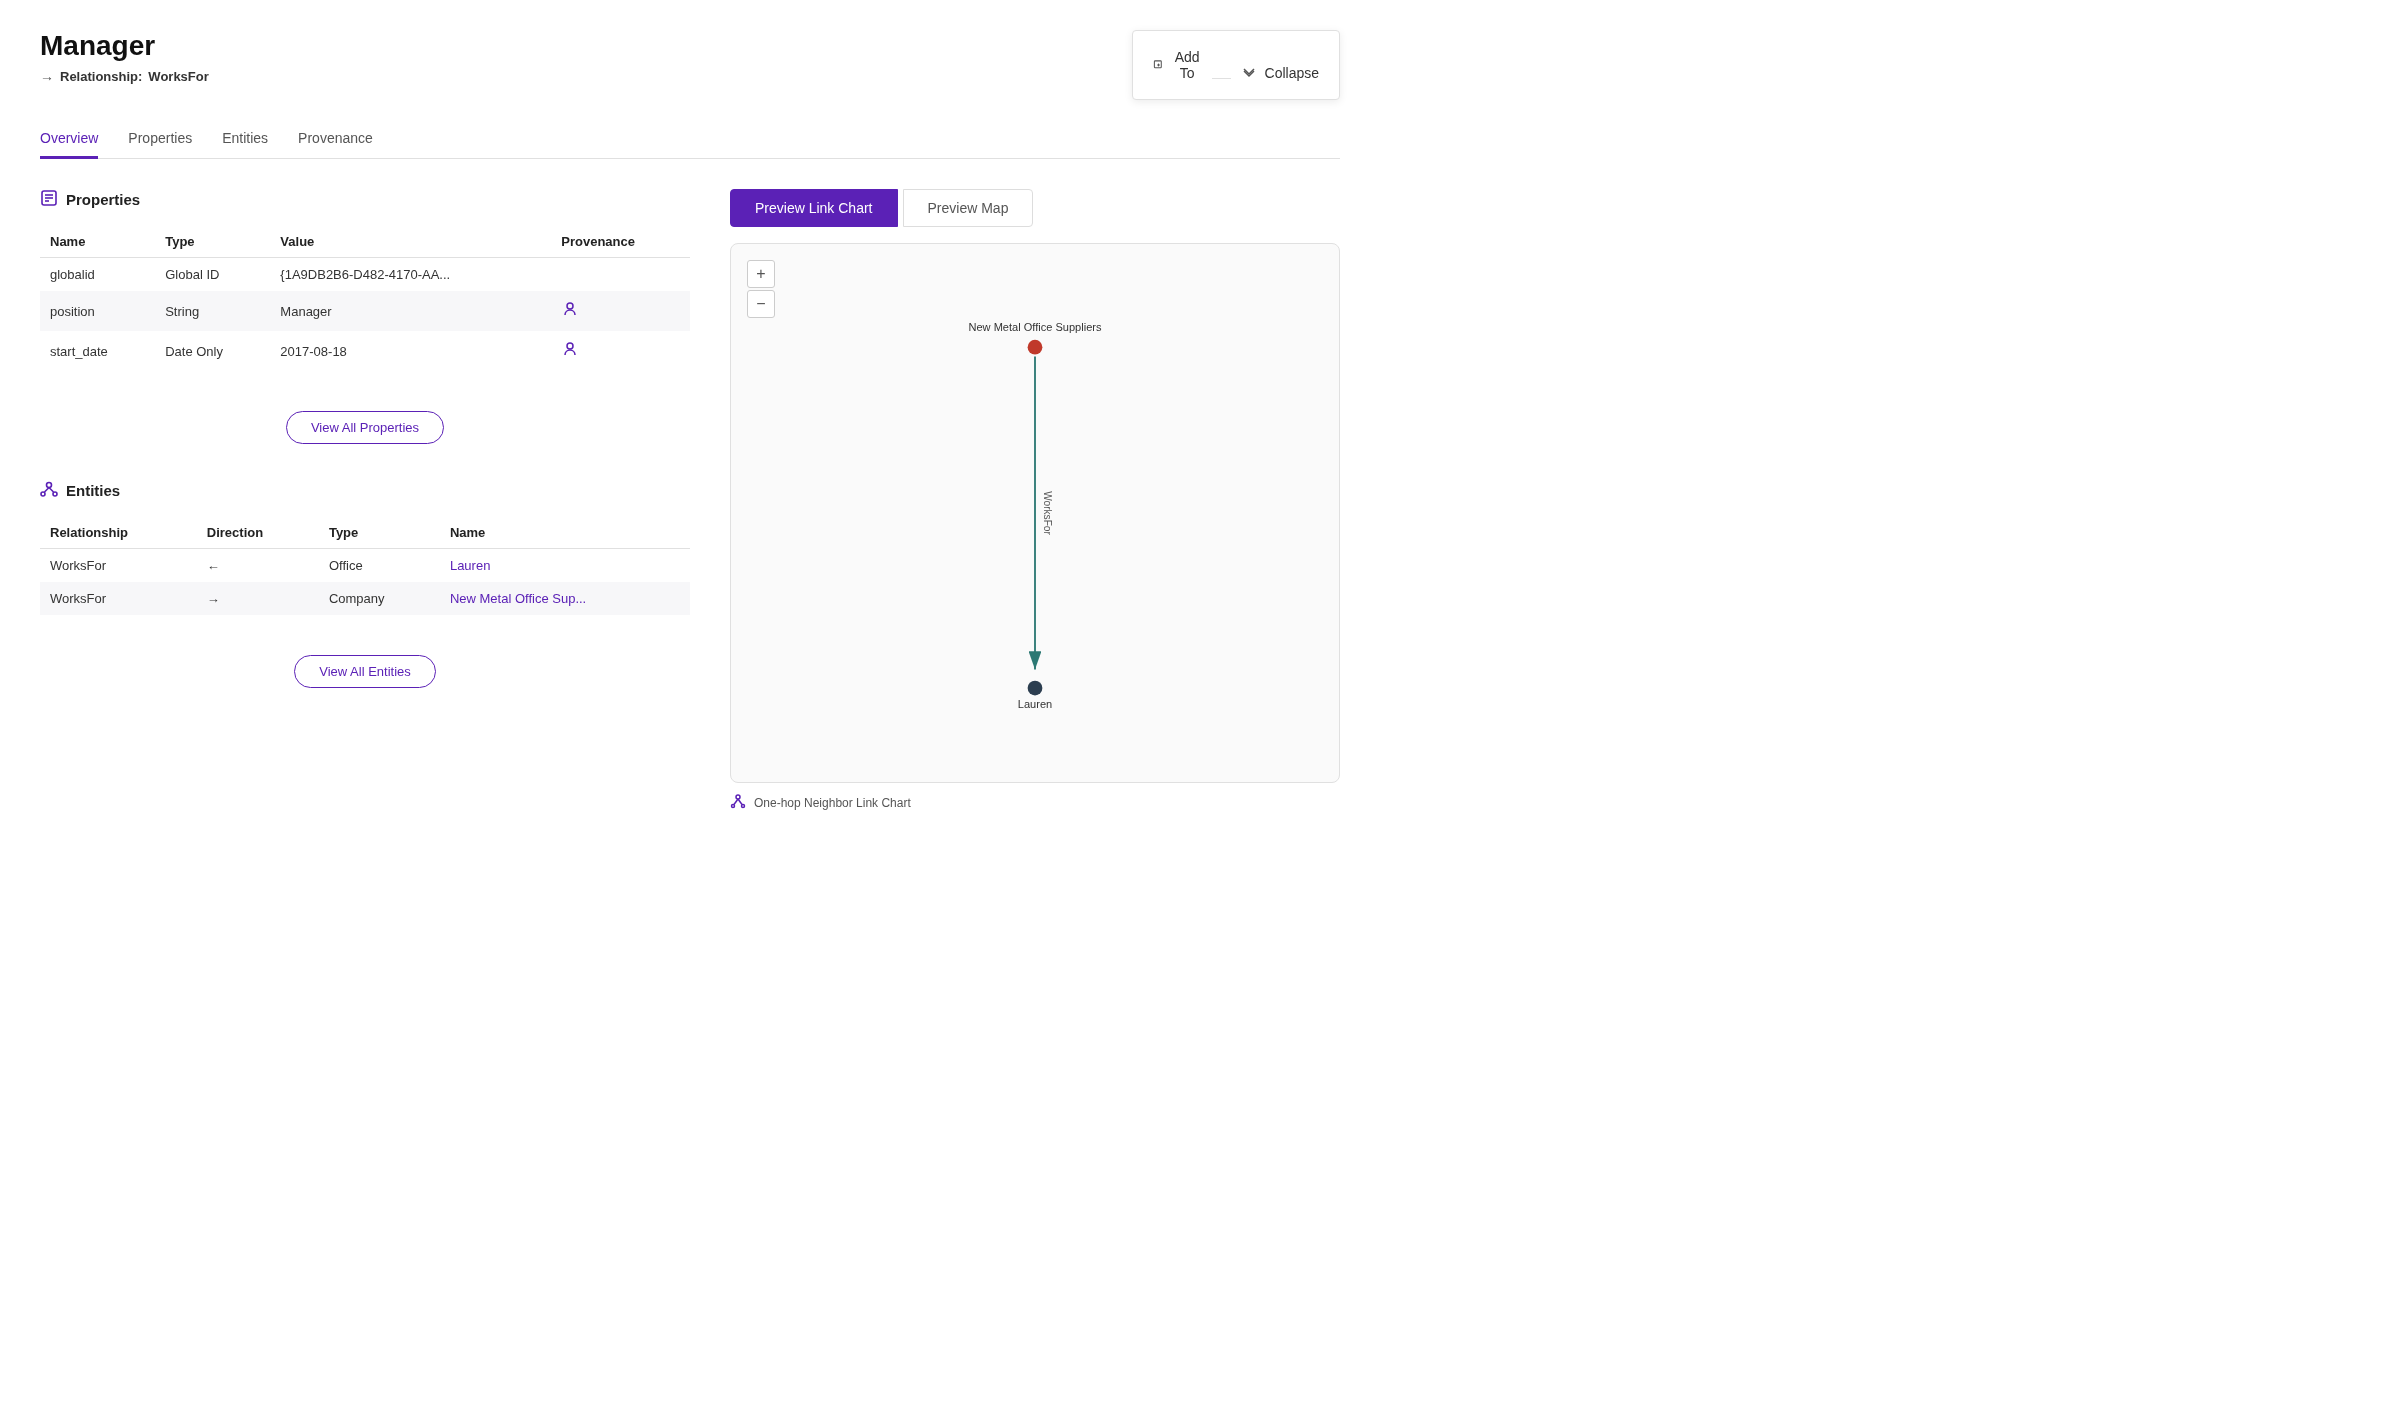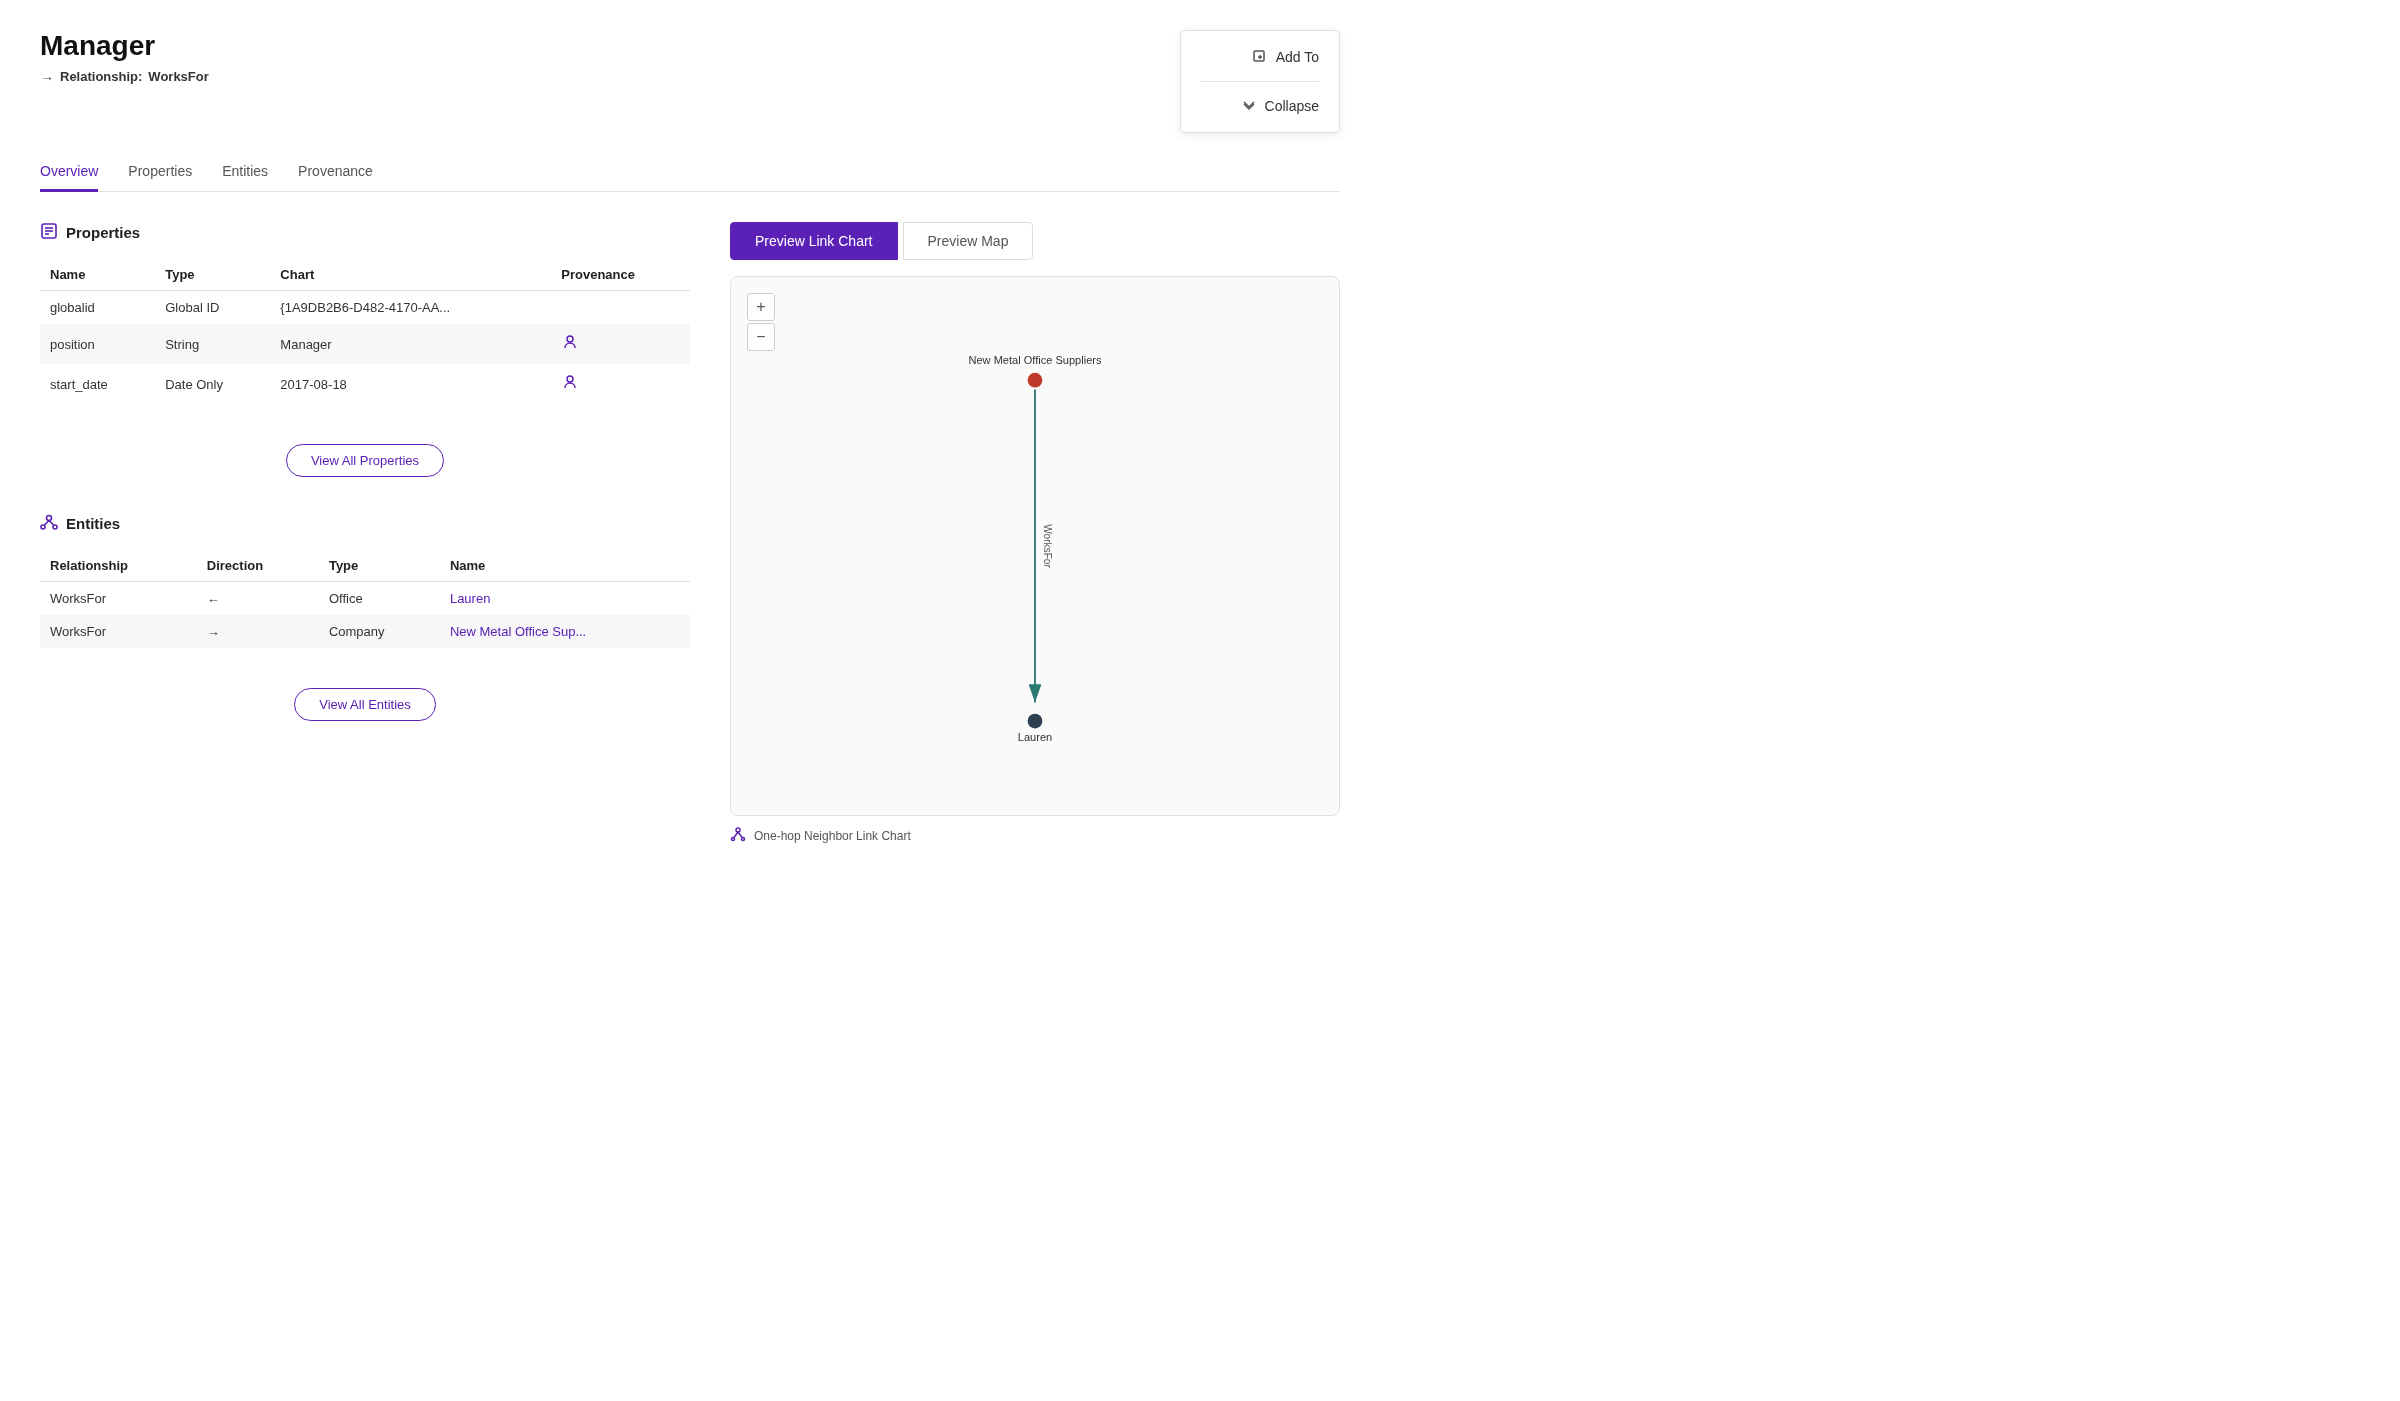--- a/index.html
+++ b/index.html
@@ -39,21 +39,20 @@
       font-size: 13px;
       font-weight: 600;
       color: #333;
     }
     .relationship-label .arrow {
       color: #555;
       font-size: 14px;
     }
     .header-right {
       display: flex;
-      flex-direction: column;
       align-items: flex-end;
       gap: 10px;
       background: #fff;
       border: 1px solid #e0e0e0;
       border-radius: 4px;
       padding: 16px 20px;
       min-width: 160px;
       box-shadow: 0 2px 8px rgba(0,0,0,0.08);
     }
     .header-right-btn {
@@ -288,21 +287,21 @@
                 <line x1="5" y1="12" x2="9" y2="12"></line>
               </svg>
             </span>
             <span>Properties</span>
           </div>
           <table>
             <thead>
               <tr>
                 <th>Name</th>
                 <th>Type</th>
-                <th>Chart</th>
+                <th>Value</th>
                 <th>Provenance</th>
               </tr>
             </thead>
             <tbody id="properties-tbody">
             <tr>
       <td>globalid</td>
       <td>Global ID</td>
       <td>{1A9DB2B6-D482-4170-AA...</td>
       <td>
         

